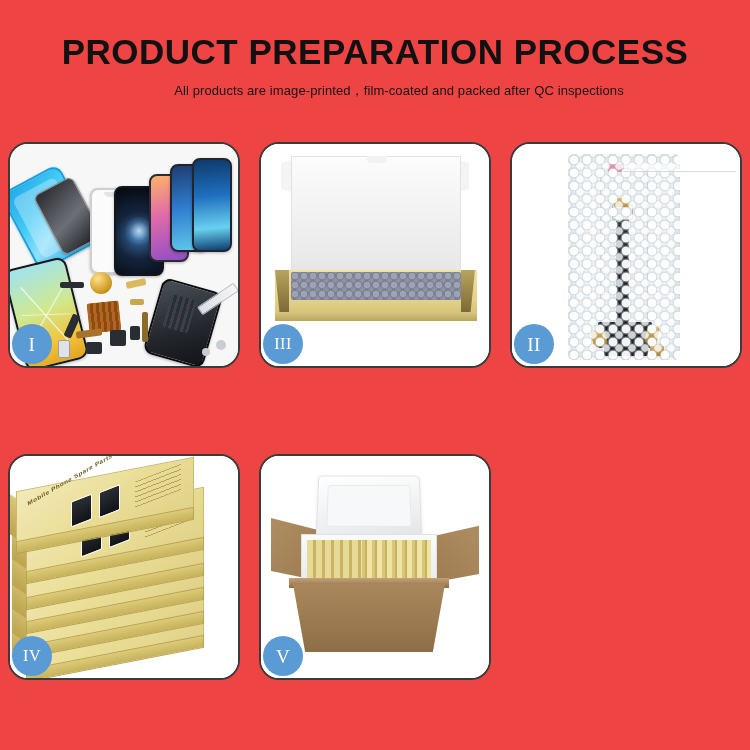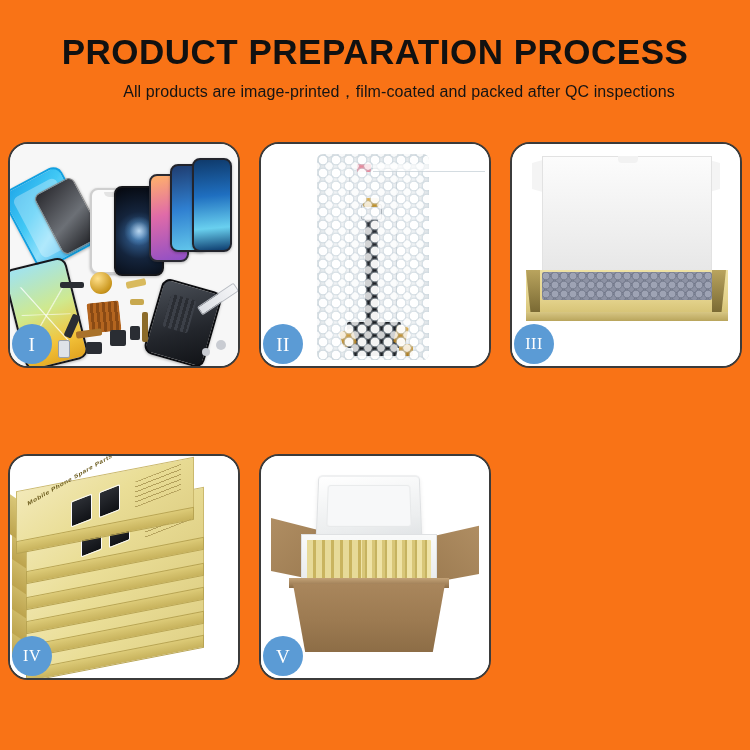--- a/index.html
+++ b/index.html
@@ -3,31 +3,31 @@
 <meta charset="utf-8">
 <title>Product Preparation Process</title>
 <style>
   * { box-sizing: border-box; margin: 0; padding: 0; }
   html, body {
     width: 750px; height: 750px;
     background: #ffffff;
     font-family: "Liberation Sans", sans-serif;
     overflow: hidden;
   }
-  .page { position: relative; width: 750px; height: 750px; background: #f97316; }
+  .page { position: relative; width: 750px; height: 750px; background: #ef4444; }
 
   
   .header { position: absolute; top: 0; left: 0; width: 750px; padding-top: 34px; text-align: center; }
   .title {
     font-size: 35px; font-weight: 700; letter-spacing: 0.5px;
     color: #111111; line-height: 1.0; white-space: nowrap;
     font-family: "Liberation Sans", sans-serif;
   }
   .subtitle {
-    margin-top: 13px; font-size: 16px; color: #141414; letter-spacing: 0.1px;
+    margin-top: 13px; font-size: 13px; color: #141414; letter-spacing: 0.1px;
     white-space: nowrap; font-family: "Liberation Sans", sans-serif; margin-left: 48px;
   }
 
   
   .grid {
     position: absolute; left: 8px; top: 142px;
     width: 734px; height: 538px;
     display: grid;
     grid-template-columns: 232px 232px 232px;
     grid-template-rows: 226px 226px;
@@ -427,55 +427,55 @@
           <div class="prt j"></div>
           <div class="prt k"></div>
           <div class="prt l"></div>
         </div>
       </div>
       <div class="badge">I</div>
     </div>
 
     <div class="card">
       <div class="card-inner">
+        <div class="scene p3">
+          <div class="lid-flapL"></div>
+          <div class="lid-flapR"></div>
+          <div class="lid-back"></div>
+          <div class="lid-tab"></div>
+          <div class="box-tray"></div>
+          <div class="tray-left"></div>
+          <div class="tray-right"></div>
+          <div class="foam"></div>
+          <div class="tray-lip"></div>
+        </div>
+      </div>
+      <div class="badge wide">III</div>
+    </div>
+
+    <div class="card">
+      <div class="card-inner">
         <div class="scene p2">
           <div class="bubble-bag">
             <div class="inner-part"></div>
             <div class="flex-strip"></div>
             <div class="flex-pad"></div>
             <div class="flex-gold"></div>
             <div class="connector c1"></div>
             <div class="connector c2"></div>
             <div class="gold-tab t1"></div>
             <div class="gold-tab t2"></div>
             <div class="gold-tab t3"></div>
             <div class="pink-label"></div>
             <div class="bubbles"></div>
             <div class="bag-seal"></div>
           </div>
         </div>
       </div>
       <div class="badge">II</div>
-    </div>
-
-    <div class="card">
-      <div class="card-inner">
-        <div class="scene p3">
-          <div class="lid-flapL"></div>
-          <div class="lid-flapR"></div>
-          <div class="lid-back"></div>
-          <div class="lid-tab"></div>
-          <div class="box-tray"></div>
-          <div class="tray-left"></div>
-          <div class="tray-right"></div>
-          <div class="foam"></div>
-          <div class="tray-lip"></div>
-        </div>
-      </div>
-      <div class="badge wide">III</div>
     </div>
 
     <div class="card">
       <div class="card-inner">
         <div class="scene p4">
           <div class="stack">
 
             <div class="sbox" style="left:16px; top:146px;">
               <div class="side"></div>
               <div class="top"></div>

